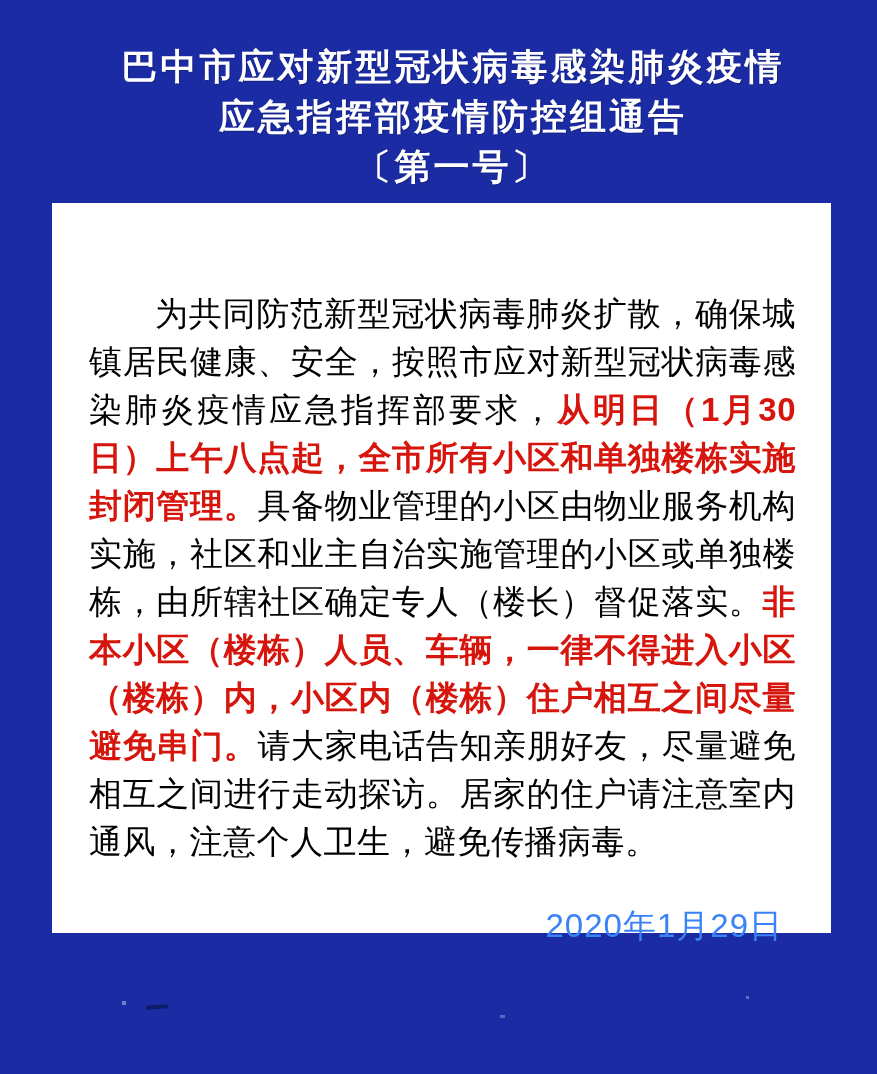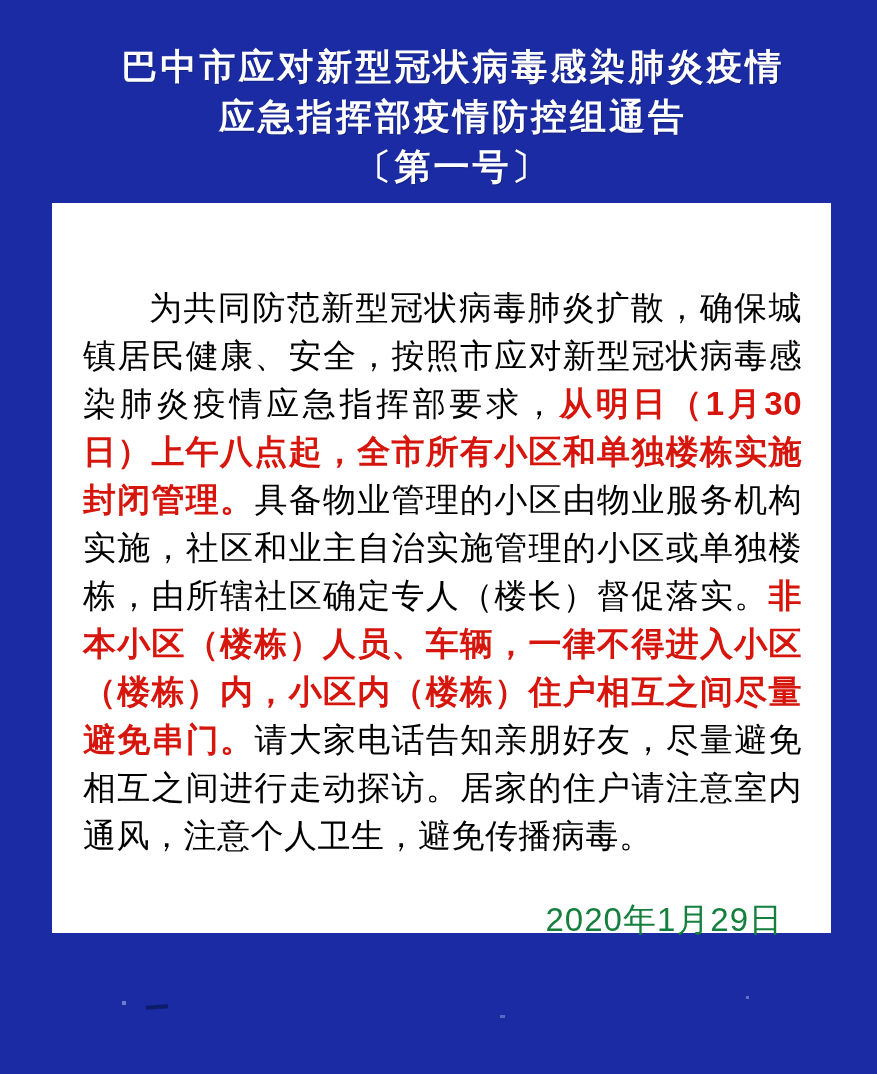--- a/index.html
+++ b/index.html
@@ -36,39 +36,39 @@
     position: absolute;
     left: 52px;
     top: 203px;
     width: 779px;
     height: 730px;
     background: #ffffff;
     box-sizing: border-box;
     padding: 78px 26px 0 28px;
   }
   .notice-body {
-    margin: 3px;
+    margin: 9px;
     font-size: 33px;
     line-height: 48px;
     color: #000000;
     text-align: justify;
     text-indent: 2em;
     letter-spacing: 0.5px;
   }
   .notice-body .em {
     color: #d6150c;
     font-weight: bold;
   }
   .notice-date {
     margin-top: 38px;
     padding-right: 22px;
     text-align: right;
     font-size: 33px;
     letter-spacing: 1px;
-    color: #15803d;
+    color: #3b82f6;
   }
   
   .smudge {
     position: absolute;
     pointer-events: none;
   }
   .smudge-dash {
     left: 146px;
     top: 1005px;
     width: 22px;

